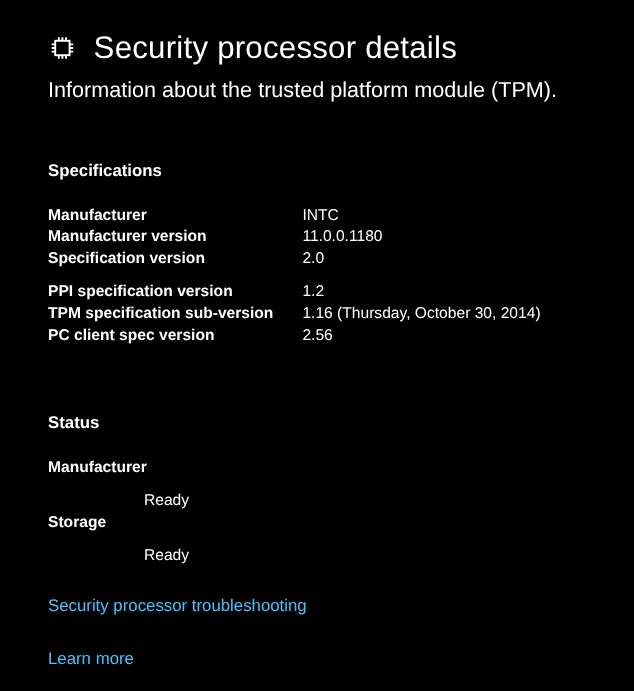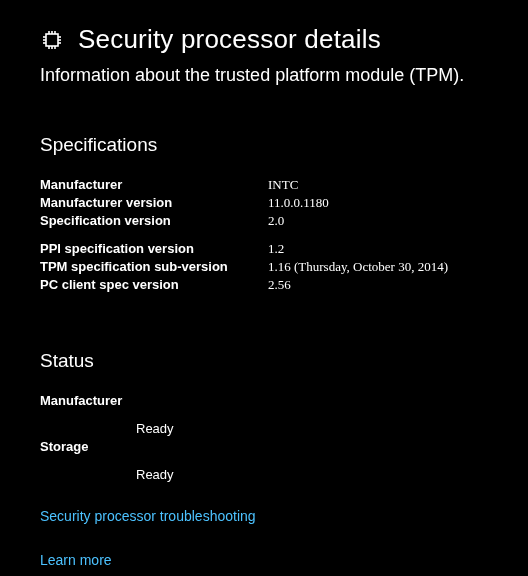--- a/index.html
+++ b/index.html
@@ -28,39 +28,37 @@
     font-weight: 400;
     font-size: 26px;
     letter-spacing: 0.2px;
   }
   .subtitle {
     font-size: 18px;
     margin-bottom: 48px;
     color: #fff;
   }
   h2 {
-    font-weight: 400;
-    font-size: 19px;
+    font-weight: 700;
+    font-size: 14px;
     margin-bottom: 20px;
   }
   .specs-group {
     margin-bottom: 10px;
   }
   .row {
     display: flex;
     line-height: 18px;
-    gap: 16px;
   }
   .specs .label {
     width: 212px;
     font-weight: 600;
   }
   .specs .value {
     font-weight: 400;
-    font-family: Liberation Serif, serif;
   }
   .status .label {
     width: 80px;
     font-weight: 600;
   }
   .status .value {
     font-weight: 400;
     margin-top: 28px;
   }
   .section-spacer {

